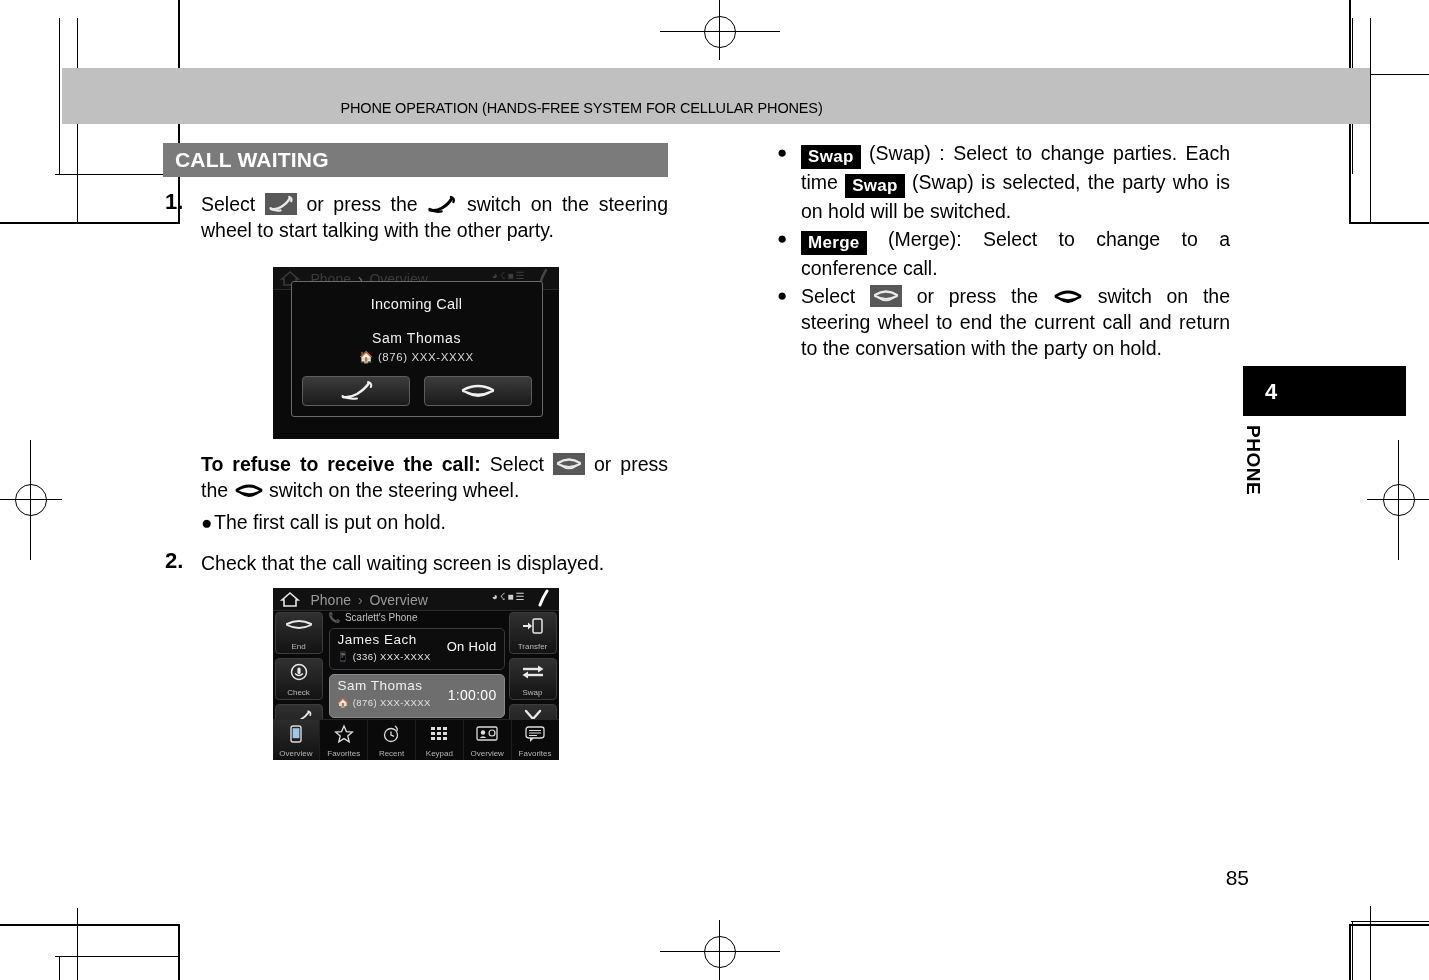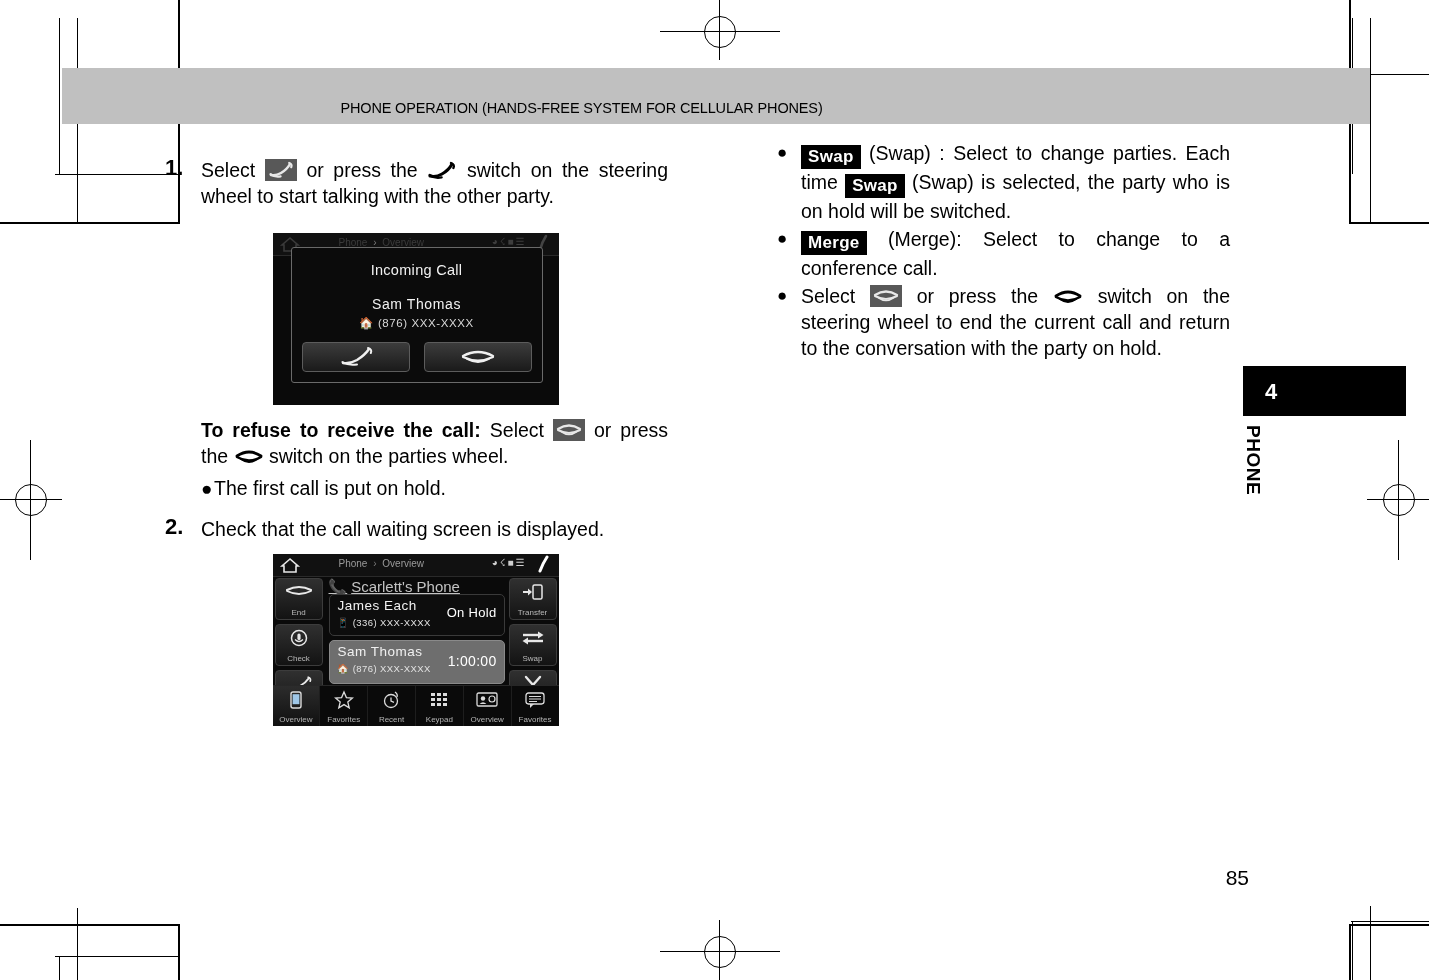--- a/index.html
+++ b/index.html
@@ -188,23 +188,22 @@
     background: #111;
     border-bottom: 1px solid #2a2a2a;
   }
   .dev-home {
     position: absolute; left: 5px; top: 2px;
     width: 24px; height: 18px;
     color: #ddd;
   }
   .dev-crumb {
     position: absolute; left: 38px; top: 4px;
-    font-size: 10px; color: #9a9a9a;
+    font-size: 14px; color: #9a9a9a;
     white-space: nowrap;
-    margin-left: 28px;
   }
   .dev-crumb .sep { color: #7a7a7a; margin: 0 3px; }
   .dev-icons {
     position: absolute; right: 32px; top: 3px;
     font-size: 10px; color: #cfcfcf;
     letter-spacing: 2px;
     white-space: nowrap;
   }
   .dev-callglyph {
     position: absolute; right: 4px; top: 1px;
@@ -265,23 +264,22 @@
     position: absolute; left: 0; right: 0; top: 4px;
     text-align: center; color: #e6e6e6;
   }
   .side-btn .sb-label {
     position: absolute; left: 0; right: 0; bottom: 2px;
     text-align: center; font-size: 8px; color: #b9b9b9;
   }
 
   #cw-source {
     position: absolute; left: 56px; top: 24px;
-    font-size: 15px; color: #c3c3c3;
+    font-size: 10px; color: #c3c3c3;
     white-space: nowrap;
-    text-decoration: underline;
   }
   #cw-source .src-ico { margin-right: 4px; color: #dcdcdc; }
 
   .call-card {
     position: absolute; left: 56px; width: 174px;
     border-radius: 5px;
     border: 1px solid #3a3a3a;
   }
   #call-card-hold {
     top: 40px; height: 40px;
@@ -413,20 +411,21 @@
     <div class="v" style="left:31px; top:0px; height:120px;"></div>
     <div class="circ" style="left:16px; top:44px; width:30px; height:30px;"></div>
   </div>
 </div>
 
 <div id="header-band"></div>
 <div id="header-title">PHONE OPERATION (HANDS-FREE SYSTEM FOR CELLULAR PHONES)</div>
 
 <div id="col-left">
 
+  <div class="section-bar">CALL WAITING</div>
 
 
   <div class="step">
     <span class="step-num">1.</span>
     <span>Select</span>
     <span class="icon-box">
       <svg width="32" height="22" viewBox="0 0 32 22">
         <path d="M6 16 Q11 17 16 14 Q22 10.5 25 5" stroke="#e8e8e8" stroke-width="2.6" fill="none" stroke-linecap="round"></path>
         <path d="M24.2 4 Q27.5 5.2 26.2 8.2" stroke="#e8e8e8" stroke-width="2.2" fill="none" stroke-linecap="round"></path>
         <path d="M5.5 15.2 Q10 18.6 15.6 17.4" stroke="#e8e8e8" stroke-width="2.2" fill="none" stroke-linecap="round"></path>
@@ -498,21 +497,21 @@
       </svg>
     </span>
     <span>or press the</span>
     <span class="glyph-inline handset">
       <svg width="30" height="20" viewBox="0 0 30 20">
         <path d="M3 9 Q15 1 27 9" stroke="#000" stroke-width="2.8" fill="none" stroke-linecap="round"></path>
         <path d="M3 10 Q15 17 27 10" stroke="#000" stroke-width="2.4" fill="none" stroke-linecap="round"></path>
         <path d="M7 12 Q15 18 23 12" stroke="#000" stroke-width="2" fill="none" stroke-linecap="round"></path>
       </svg>
     </span>
-    <span>switch on the parties wheel.</span>
+    <span>switch on the steering wheel.</span>
   </div>
 
   <div class="dash-item">
     <span class="dot">●</span><span>The first call is put on hold.</span>
   </div>
 
   <div class="step">
     <span class="step-num">2.</span>
     <span>Check that the call waiting screen is displayed.</span>
   </div>

